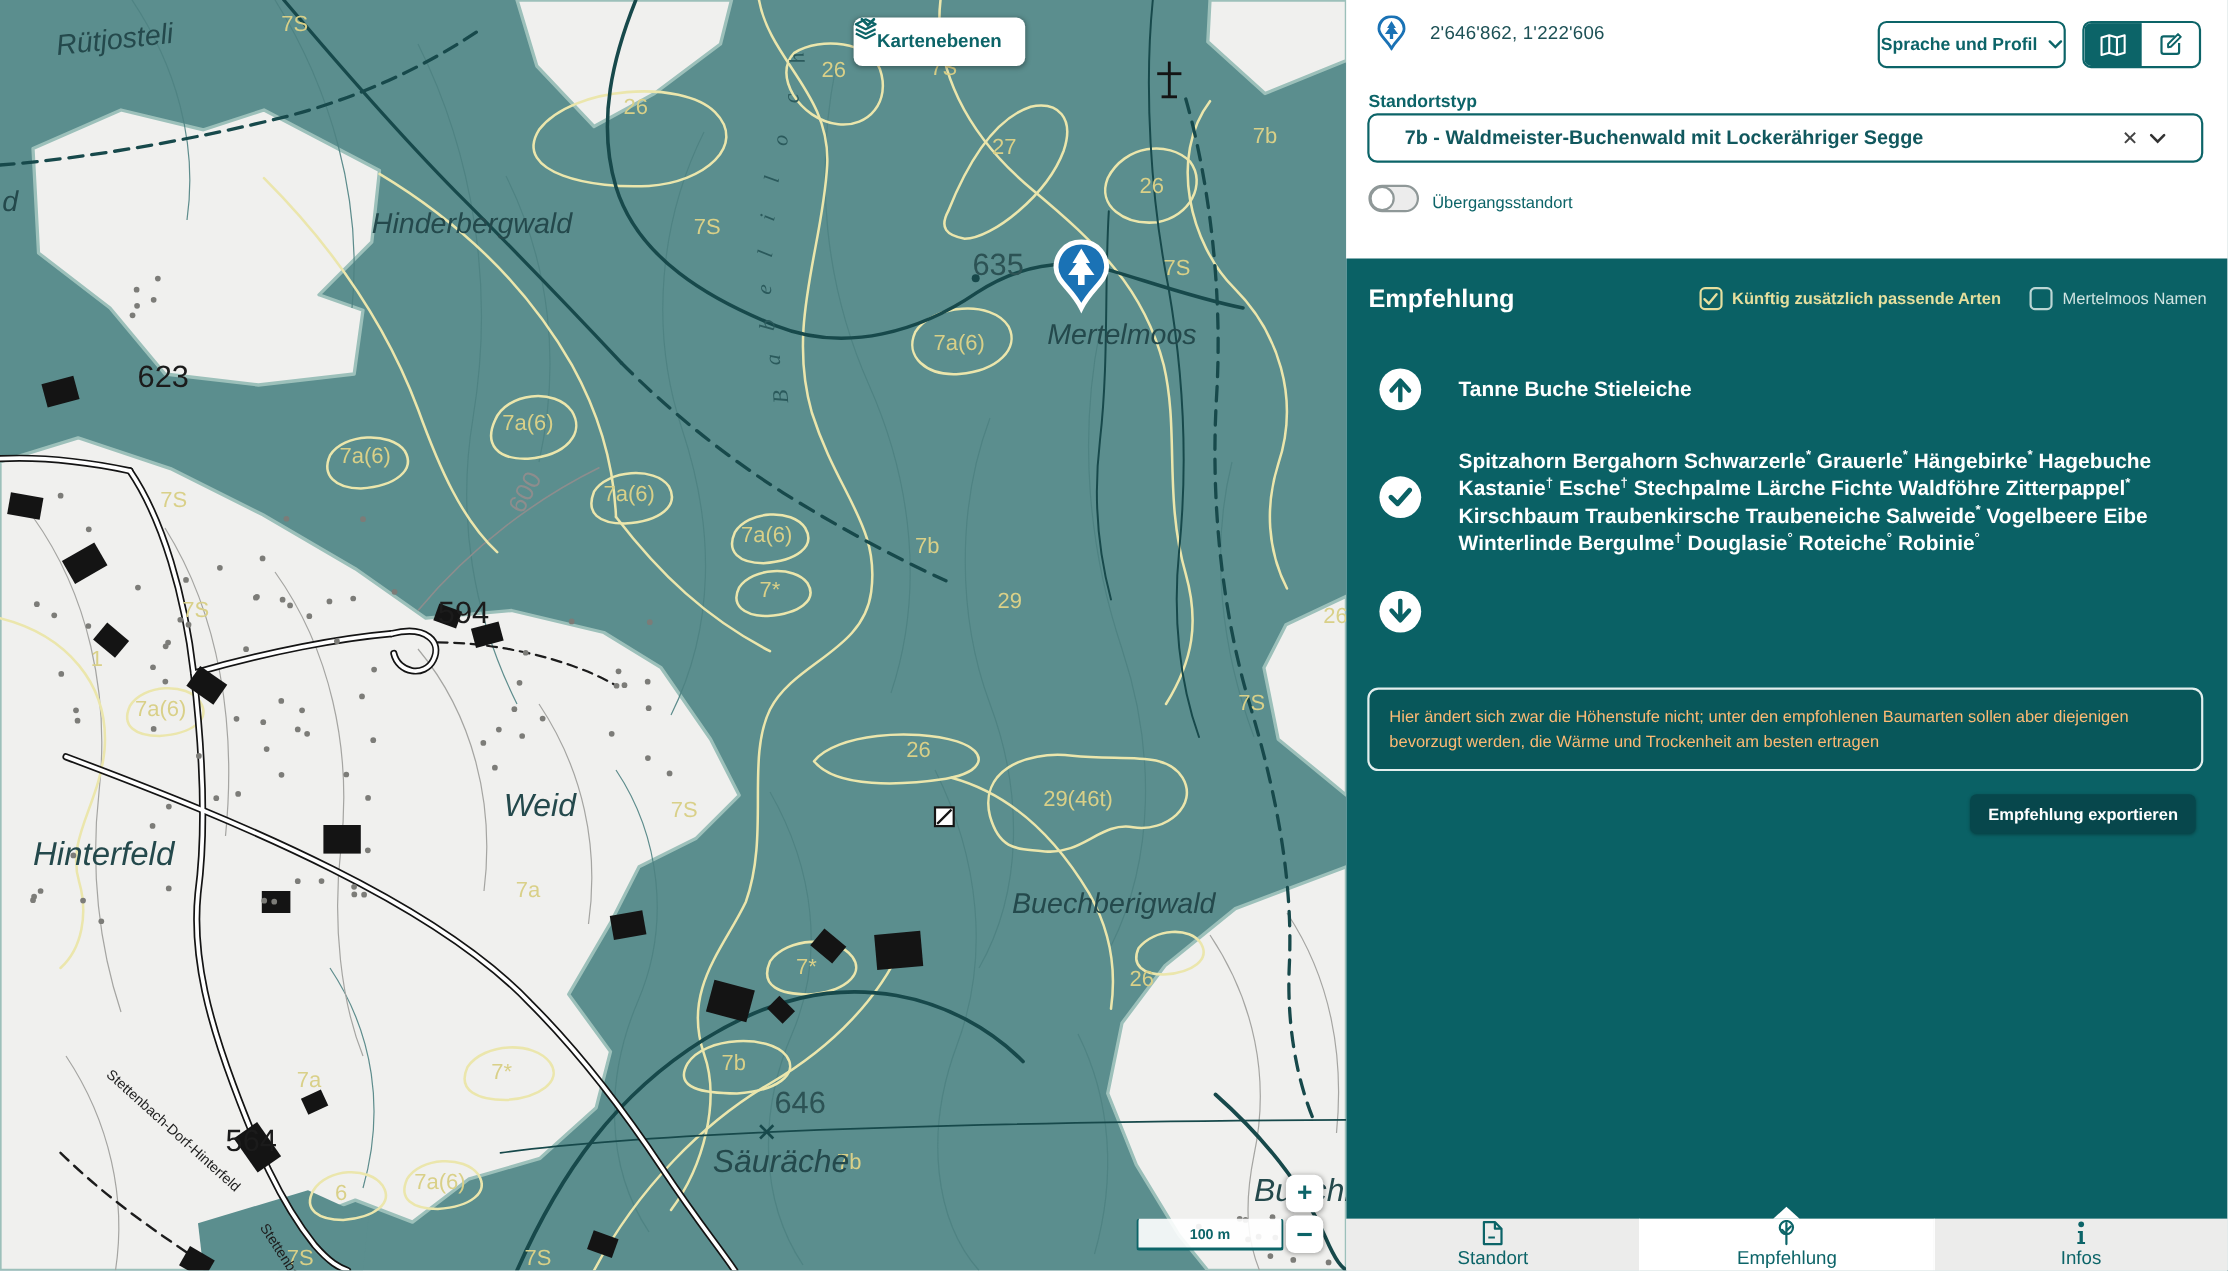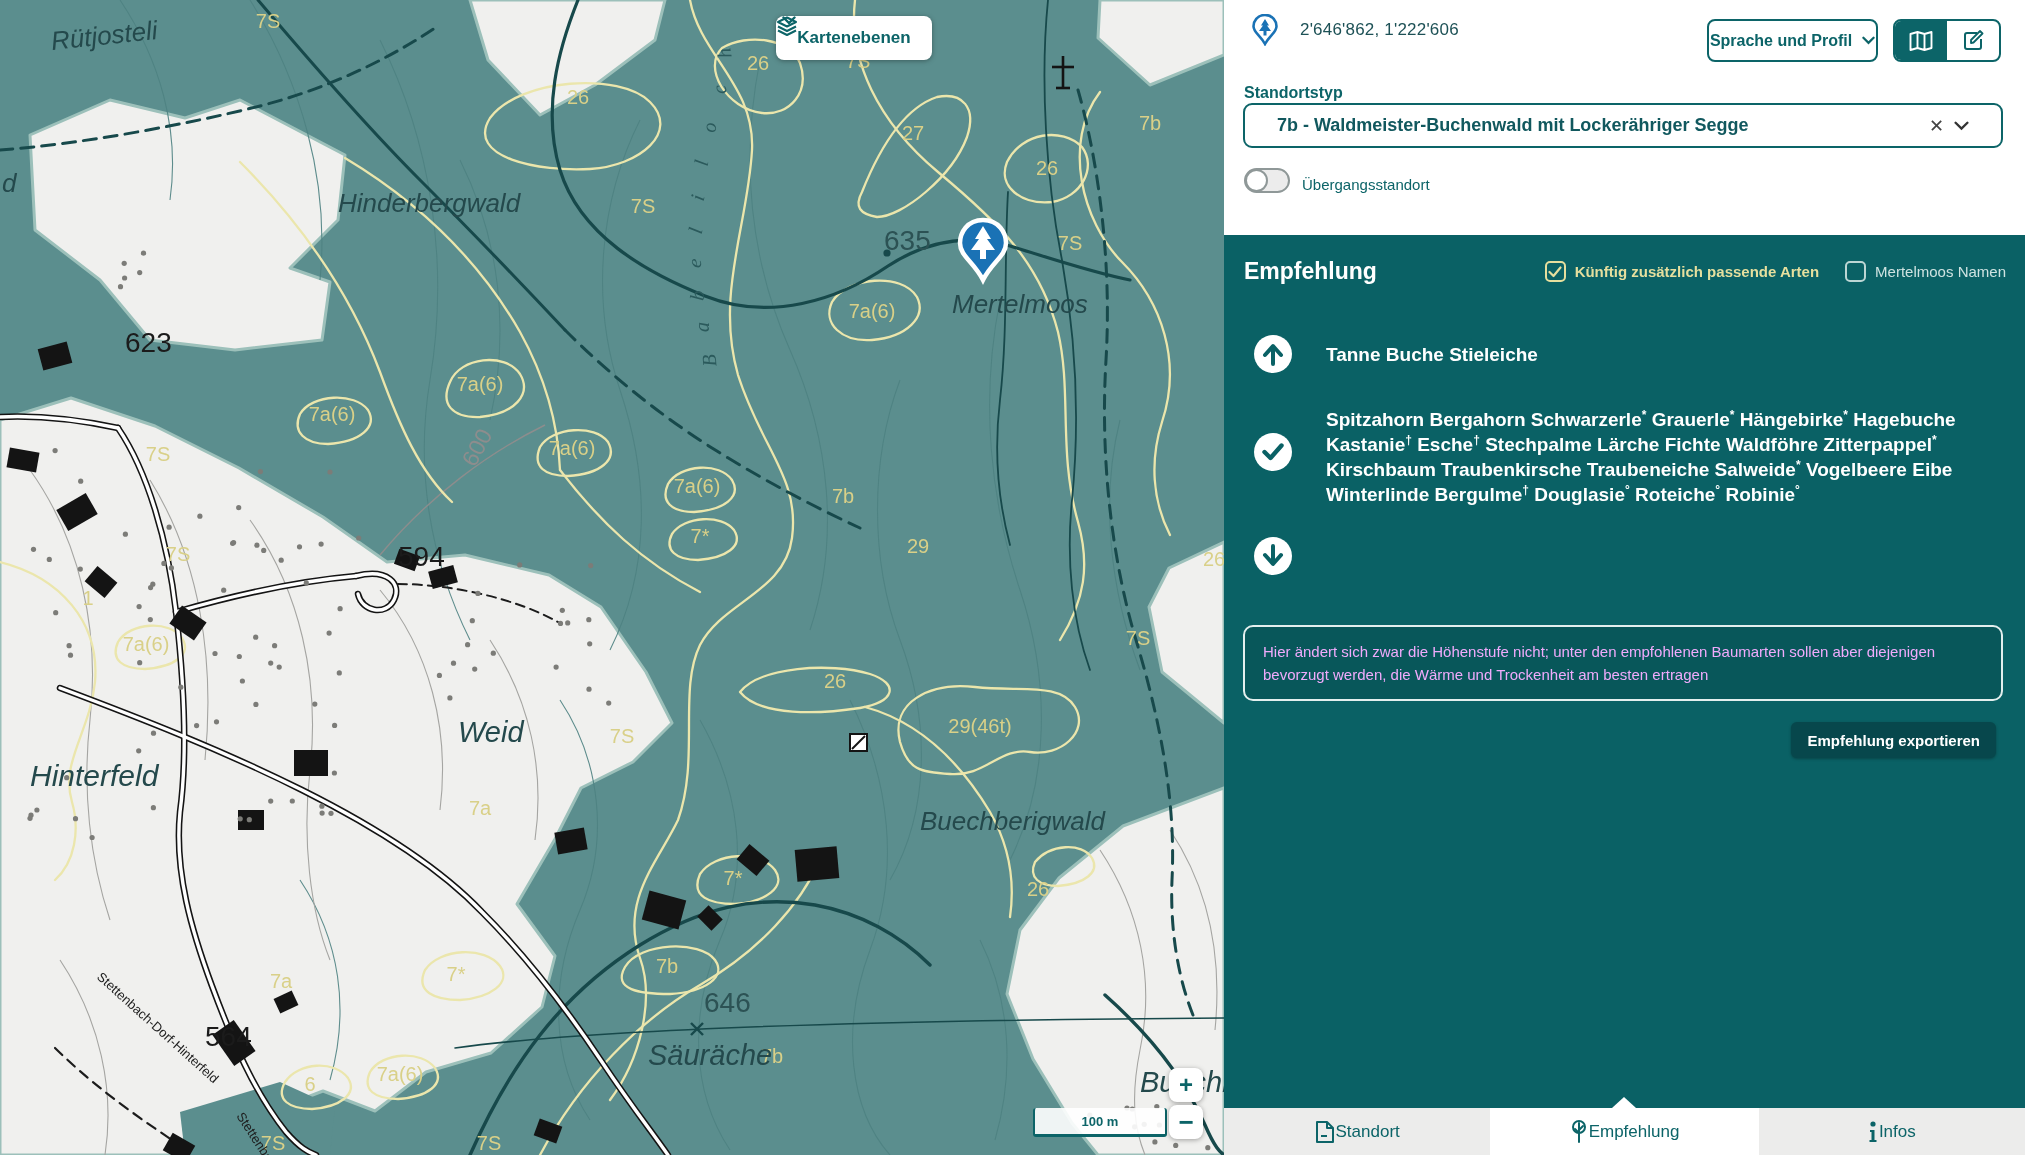--- a/index.html
+++ b/index.html
@@ -52,26 +52,26 @@
   .chk-box.on{border:2px solid #e6df9e;}
   .chk-box.off{border:2px solid #bcd6d4;}
   .chk-label.on{color:#e6df9e;font-weight:bold;font-size:15px;}
   .chk-label.off{color:#cfe3e1;font-size:15px;}
 
   .reco-row{position:absolute;left:30px;display:flex;}
   .circle-ic{width:38px;height:38px;border-radius:50%;background:#fff;display:flex;align-items:center;justify-content:center;flex:none;}
   .species{margin-left:34px;font-size:19px;font-weight:bold;line-height:25px;width:672px;color:#fff;}
   .species sup{font-size:12px;line-height:0;}
   #note-box{position:absolute;left:19px;top:390px;width:760px;box-sizing:border-box;border:2px solid #e3efee;
-    border-radius:10px;background:rgba(0,0,0,.10);padding:13px 18px;font-size:15px;line-height:23px;color:#f0abfc;}
+    border-radius:10px;background:rgba(0,0,0,.10);padding:13px 18px;font-size:15px;line-height:23px;color:#fdba74;}
   #export-btn{position:absolute;right:29px;top:487px;height:36px;background:#07474c;border-radius:6px;color:#fff;
     font-weight:bold;font-size:15px;display:flex;align-items:center;padding:0 16px;cursor:pointer;box-shadow:0 1px 3px rgba(0,0,0,.3);}
 
   #tabbar{position:absolute;left:0;top:1108px;width:801px;height:47px;display:flex;}
-  .tab{flex:1;background:#ececeb;display:flex;flex-direction:row;align-items:center;justify-content:center;
+  .tab{flex:1;background:#ececeb;display:flex;flex-direction:column;align-items:center;justify-content:center;
     color:#0c6468;font-size:17px;cursor:pointer;position:relative;border-left:1px solid #fff;gap:1px;}
   .tab:first-child{border-left:none;}
   .tab.active{background:#fff;}
   .tab.active .notch{position:absolute;top:-11px;left:50%;margin-left:-12px;width:0;height:0;
     border-left:12px solid transparent;border-right:12px solid transparent;border-bottom:11px solid #fff;}
 </style>
 </head>
 <body>
 
 <div id="app">

